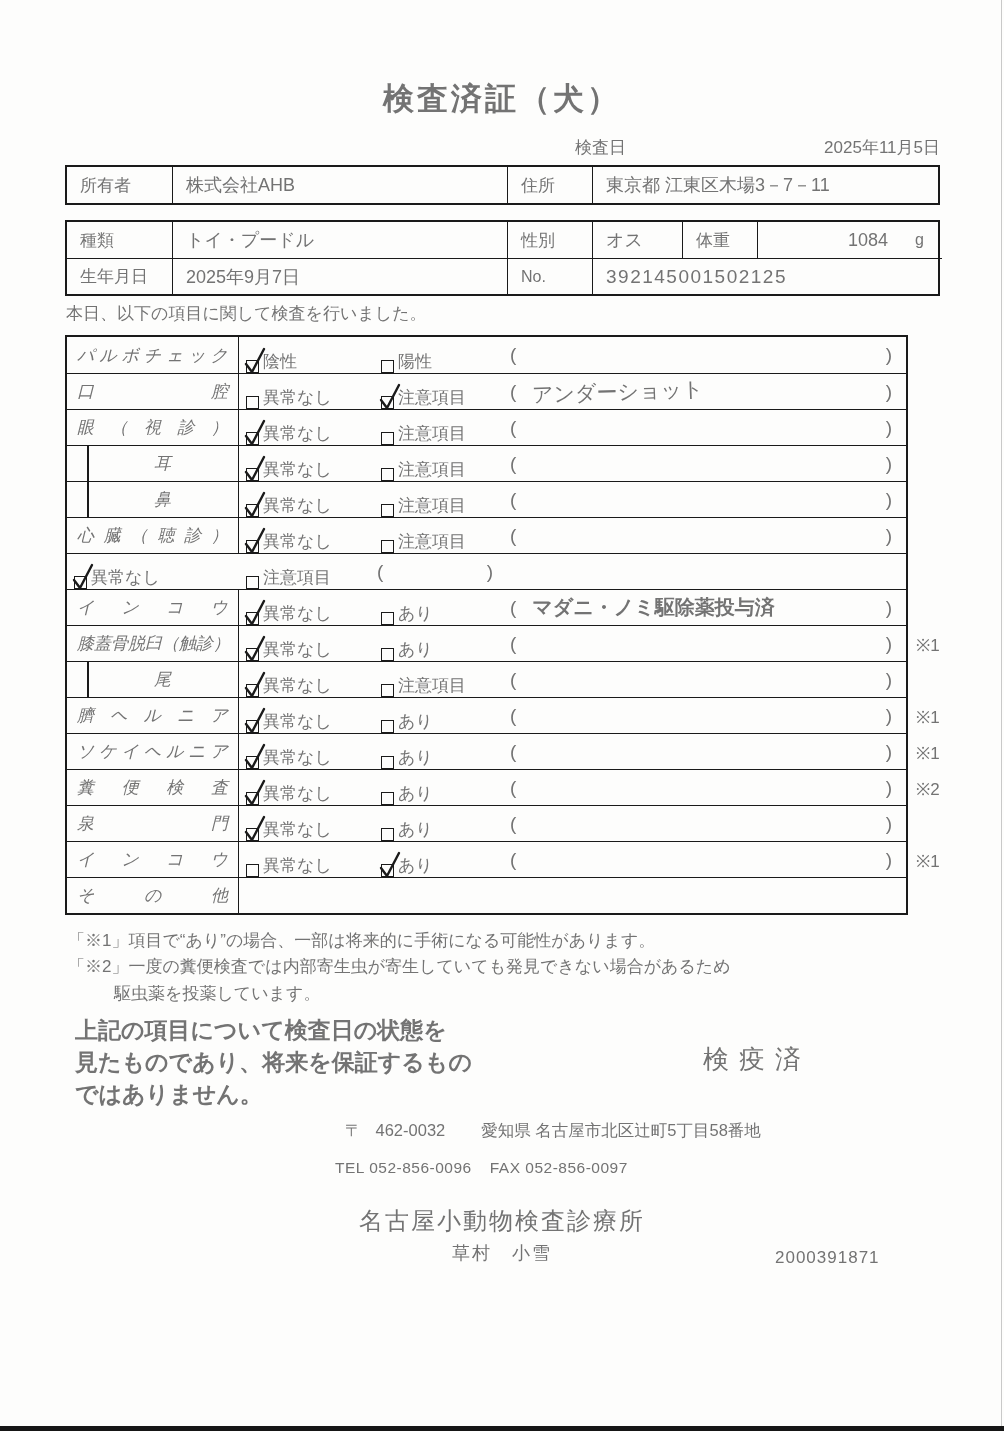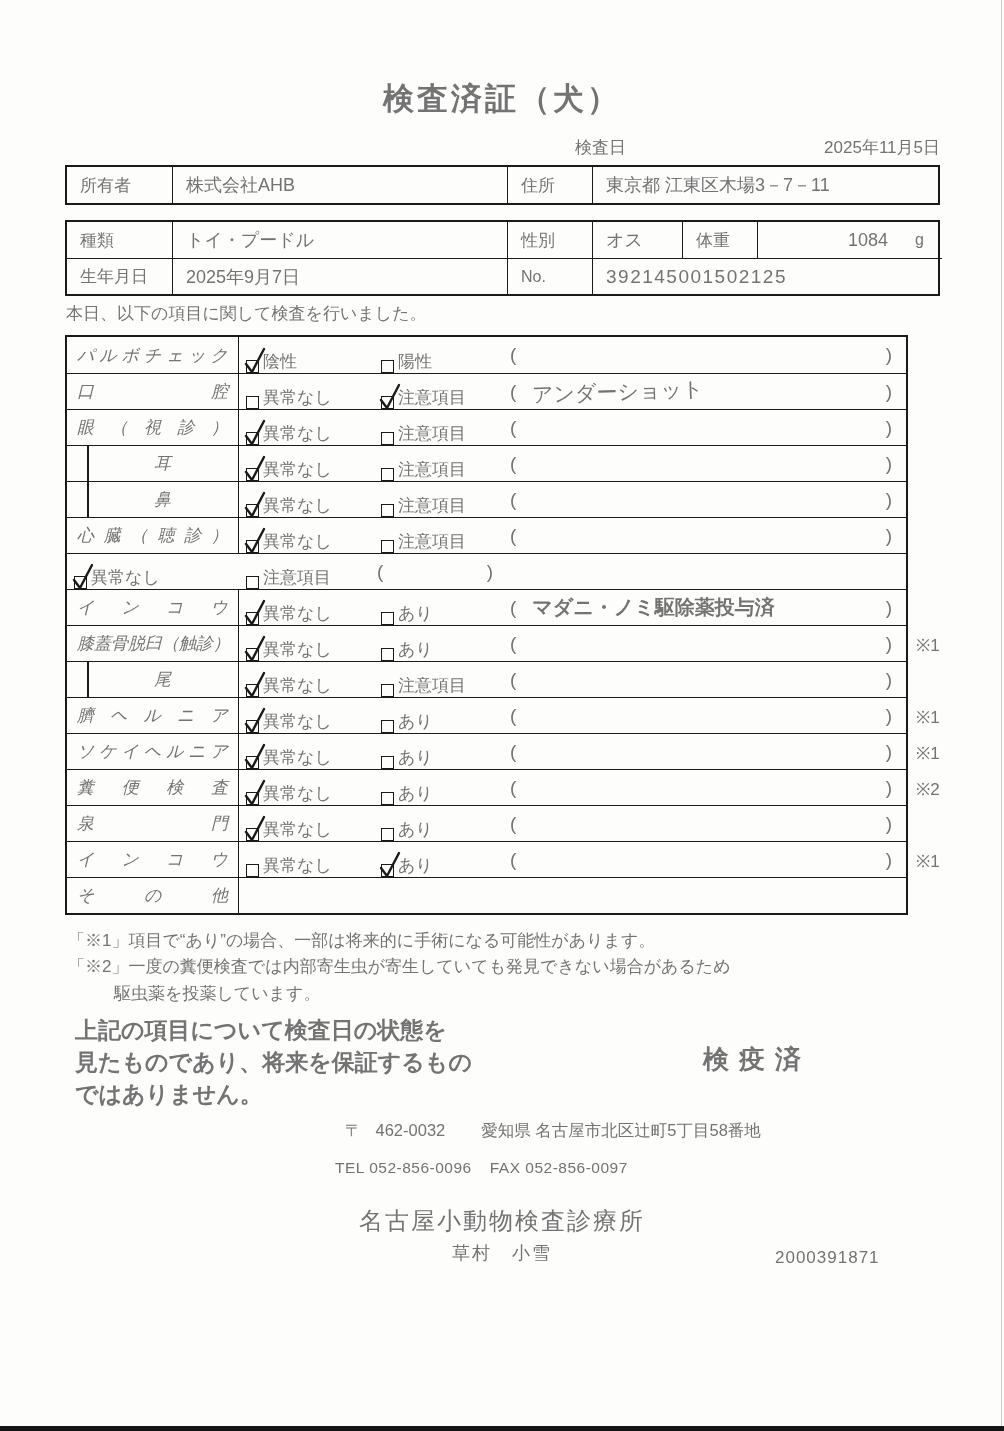--- a/index.html
+++ b/index.html
@@ -52,21 +52,21 @@
   .note-text.note-handwritten { font-size:21px; transform:rotate(-2deg); font-family:"DejaVu Sans", sans-serif; }
   .note-text.note-printed { font-size:20px; font-weight:700; }
   .paren.close { margin-left:auto; }
   .mark { position:absolute; left:849px; top:50%; transform:translateY(-50%); font-size:17px; white-space:nowrap; }
 
   .footnotes { margin:13px 0 0 68px; font-size:17px; line-height:1.55; }
   .fn-indent { padding-left:46px; }
 
   .bottom-block { position:relative; margin:8px 0 0 75px; }
   .disclaimer { font-size:23px; font-weight:700; line-height:1.38; }
-  .stamp { position:absolute; left:628px; top:27px; font-size:26px; letter-spacing:10px; font-weight:700; white-space:nowrap; }
+  .stamp { position:absolute; left:628px; top:27px; font-size:26px; letter-spacing:10px; font-weight:400; white-space:nowrap; }
 
   .addr-line { margin:10px 0 0 345px; display:flex; align-items:baseline; gap:14px; font-size:16.5px; white-space:nowrap; }
   .addr-line .addr { margin-left:22px; }
   .tel-line { margin:17px 0 0 335px; display:flex; gap:18px; font-size:15.5px; letter-spacing:0.5px; white-space:nowrap; }
   .clinic-name { margin-top:28px; text-align:center; font-size:24px; letter-spacing:2px; }
   .staff-name { margin-top:4px; text-align:center; font-size:18px; letter-spacing:2px; }
   .serial { position:absolute; left:775px; top:1248px; font-size:17px; letter-spacing:1px; }
 </style>
 </head>
 <body>

